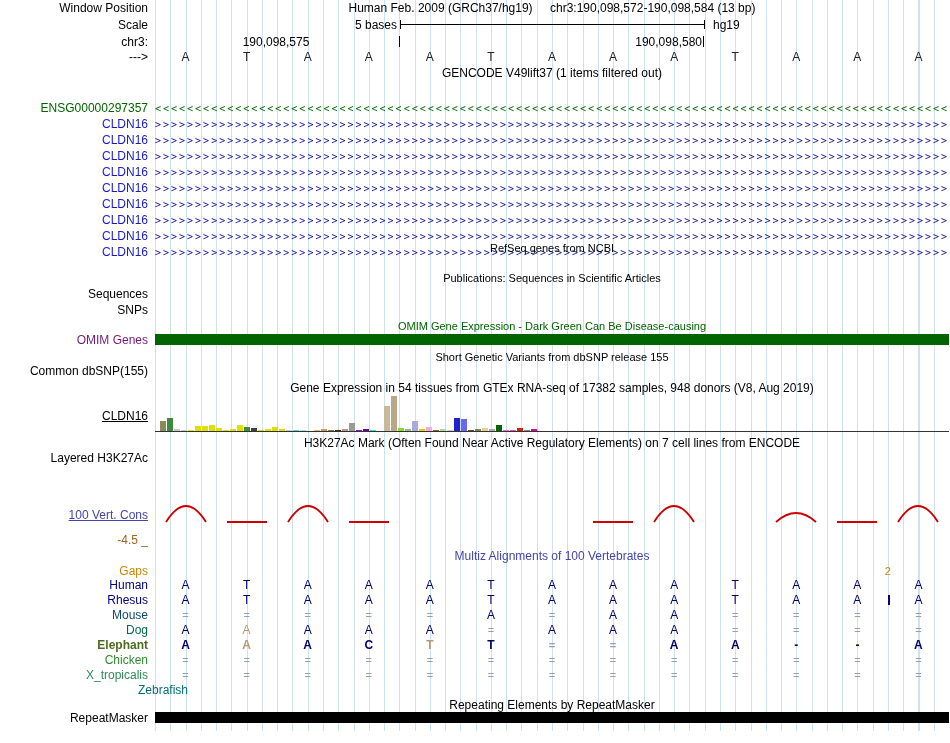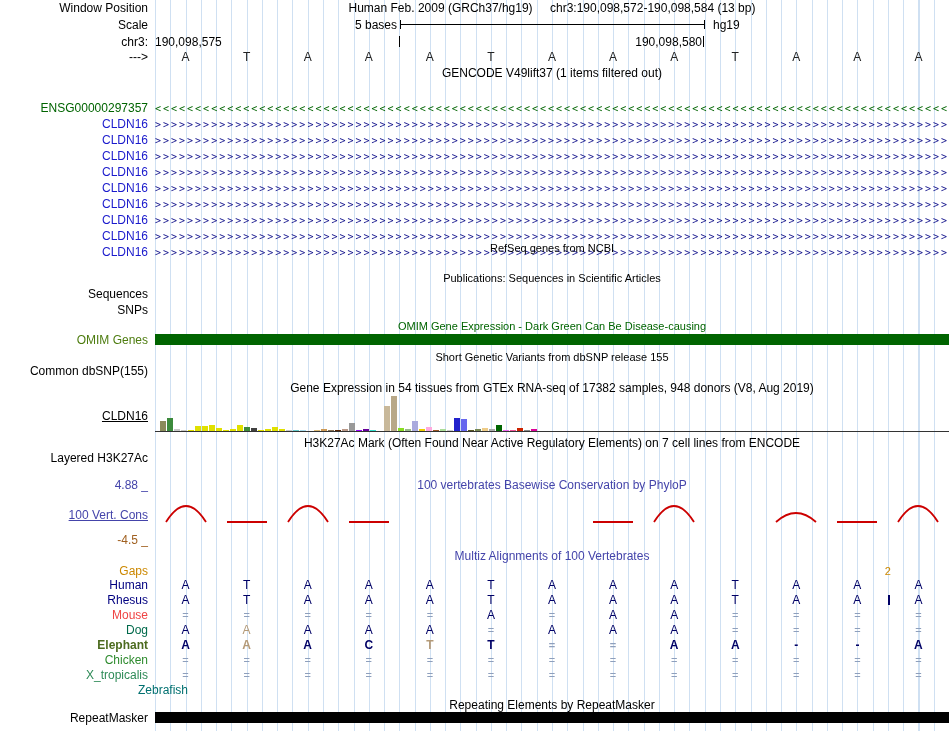--- a/index.html
+++ b/index.html
@@ -55,21 +55,21 @@
       <div class="scalebar" style="left:245px;width:305px">
           <div></div>
         </div>
       <span style="position:absolute;left:558px">hg19</span>
     </div>
   </div>
 
   <div class="row lh16" style="top:34px;height:16px">
     <span class="rlabel">chr3:</span>
     <div class="tcontent">
-      <span style="position:absolute;left:0;width:242px;text-align:left">190,098,575</span>
+      <span style="position:absolute;left:0;width:242px;text-align:center">190,098,575</span>
       <div class="tick" style="left:244px"></div>
       <span style="position:absolute;left:305px;width:242px;text-align:right">190,098,580</span>
       <div class="tick" style="left:548px"></div>
     </div>
   </div>
 
   <div class="row lh15" style="top:50px;height:15px">
     <span class="rlabel">---&gt;</span>
     <div class="tcontent" id="ruler-bases">
         <span class="bcell ruler-base" style="left: 30.5385px;">A</span>
@@ -145,21 +145,21 @@
     <span class="rlabel">Sequences</span>
   </div>
   <div class="row lh14" style="top:303px;height:14px">
     <span class="rlabel">SNPs</span>
   </div>
 
   <div class="row lh14 t11" style="top:319px;height:14px">
     <div class="tcontent center" style="color: rgb(0, 100, 0);">OMIM Gene Expression - Dark Green Can Be Disease-causing</div>
   </div>
   <div class="row lh12" style="top:334px;height:12px">
-    <span class="rlabel" style="color: #4d7c0f;">OMIM Genes</span>
+    <span class="rlabel" style="color: #701a75;">OMIM Genes</span>
     <div class="tcontent">
       <div class="fullbar" style="top: 0px; height: 11px; background: rgb(0, 100, 0);"></div>
     </div>
   </div>
 
   <div class="row lh14 t11" style="top:350px;height:14px">
     <div class="tcontent center">Short Genetic Variants from dbSNP release 155</div>
   </div>
   <div class="row lh14" style="top:364px;height:14px">
     <span class="rlabel">Common dbSNP(155)</span>
@@ -228,24 +228,20 @@
   </div>
 
   <div class="row lh14" style="top:436px;height:14px">
     <div class="tcontent center">H3K27Ac Mark (Often Found Near Active Regulatory Elements) on 7 cell lines from ENCODE</div>
   </div>
   <div class="row lh14" style="top:451px;height:30px">
     <span class="rlabel">Layered H3K27Ac</span>
     <div class="tcontent"></div>
   </div>
 
-  <div class="row lh14" style="top:478px;height:14px">
-    <span class="rlabel" style="color: rgb(68, 68, 170);">4.88 _</span>
-    <div class="tcontent center" style="color: rgb(68, 68, 170);">100 vertebrates Basewise Conservation by PhyloP</div>
-  </div>
   <div class="row" style="top:494px;height:40px">
     <span class="rlabel lh14" style="top: 14px; color: rgb(68, 68, 170);">100 Vert. Cons</span>
     <div class="tcontent" id="cons-track">
         <div class="cons-hump" style="left: 9.53846px;"><svg width="42" height="30" xmlns="http://www.w3.org/2000/svg">
             <path d="M1 28 Q 21 -4 41 28" fill="none" stroke="#cc0000" stroke-width="1.8"></path>
           </svg></div>
         <div class="cons-flat" style="left: 71.6154px; background: rgb(204, 0, 0);"></div>
         <div class="cons-hump" style="left: 131.692px;"><svg width="42" height="30" xmlns="http://www.w3.org/2000/svg">
             <path d="M1 28 Q 21 -4 41 28" fill="none" stroke="#cc0000" stroke-width="1.8"></path>
           </svg></div>
@@ -308,21 +304,21 @@
           <span class="bcell al-strong" style="left: 458.077px;">A</span>
           <span class="bcell al-strong" style="left: 519.154px;">A</span>
           <span class="bcell al-strong" style="left: 580.231px;">T</span>
           <span class="bcell al-strong" style="left: 641.308px;">A</span>
           <span class="bcell al-strong" style="left: 702.385px;">A</span>
           <span class="bcell al-strong" style="left: 763.462px;">A</span>
           <div class="ins" style="left: 732.923px;"></div>
         </div>
       </div>
       <div class="mrow" style="top: 30px;">
-        <span class="rlabel" style="color: #ef4444;">Mouse</span>
+        <span class="rlabel" style="color: #0c4a6e;">Mouse</span>
         <div class="tcontent">
           <span class="bcell al-eq" style="left: 30.5385px;">=</span>
           <span class="bcell al-eq" style="left: 91.6154px;">=</span>
           <span class="bcell al-eq" style="left: 152.692px;">=</span>
           <span class="bcell al-eq" style="left: 213.769px;">=</span>
           <span class="bcell al-eq" style="left: 274.846px;">=</span>
           <span class="bcell al-strong" style="left: 335.923px;">A</span>
           <span class="bcell al-eq" style="left: 397px;">=</span>
           <span class="bcell al-strong" style="left: 458.077px;">A</span>
           <span class="bcell al-strong" style="left: 519.154px;">A</span>

